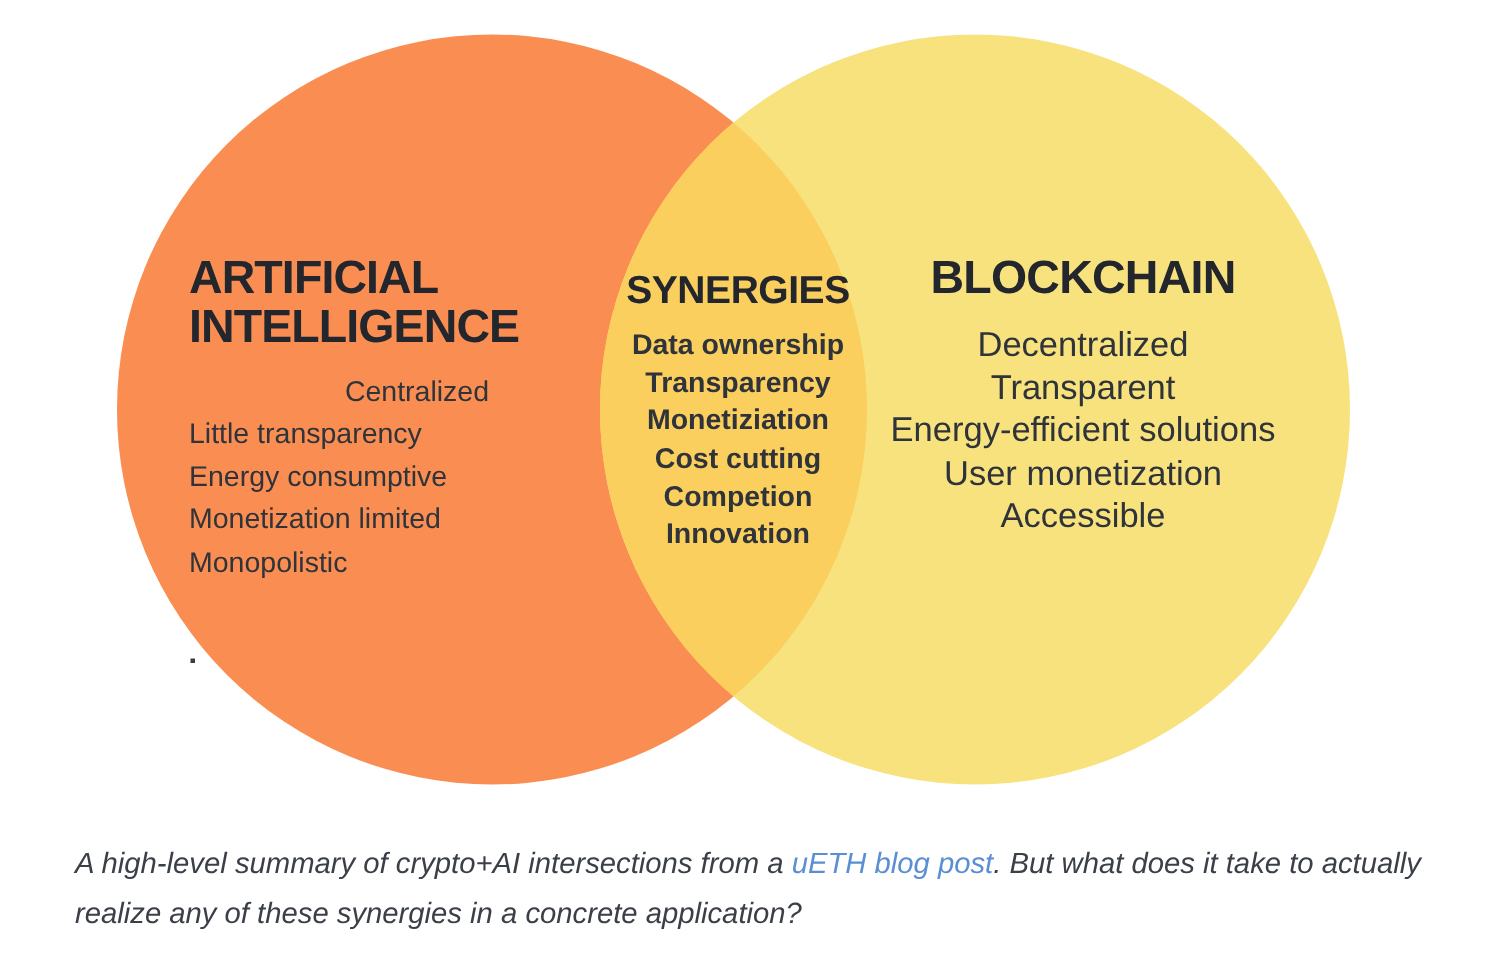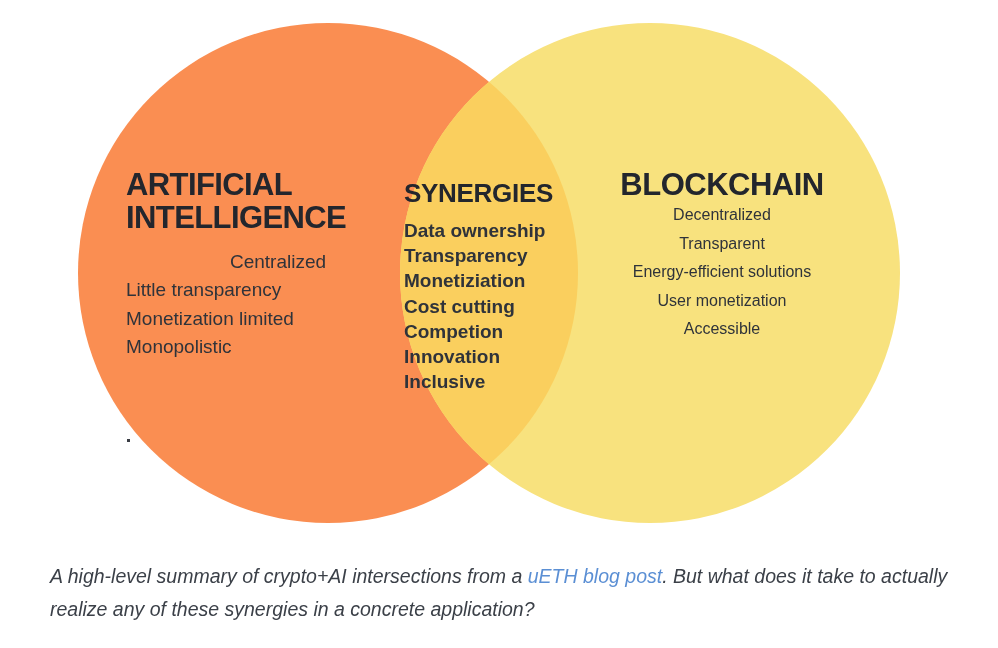--- a/index.html
+++ b/index.html
@@ -83,20 +83,21 @@
     font-size: 19px;
     line-height: 28.5px;
   }
   #group-ai .group-list li:first-child { padding-left: 4px; text-align: center; }
 
   
   #group-synergies {
     left: 404px;
     top: 179px;
     width: 176px;
+    text-align: center;
   }
   #group-synergies .group-heading {
     font-size: 26px;
     letter-spacing: -0.3px;
   }
   #group-synergies .group-list {
     margin-top: 11px;
     font-size: 19px;
     line-height: 25.2px;
     font-weight: bold;
@@ -107,21 +108,22 @@
     left: 572px;
     top: 168px;
     width: 300px;
     text-align: center;
   }
   #group-blockchain .group-heading {
     font-size: 31px;
     letter-spacing: -0.5px;
   }
   #group-blockchain .group-list {
-    font-size: 16px;
+    margin-top: 14px;
+    font-size: 23px;
     line-height: 28.5px;
   }
 
   
   #stray-dot {
     position: absolute;
     left: 127px;
     top: 439px;
     width: 3px;
     height: 3px;
@@ -169,35 +171,35 @@
     </g>
   </svg>
 
   <div class="venn-text-layer">
 
     <div class="group-block" id="group-ai">
       <h2 class="group-heading">ARTIFICIAL INTELLIGENCE</h2>
       <ul class="group-list">
         <li>Centralized</li>
         <li>Little transparency</li>
+        <li>Energy consumptive</li>
         <li>Monetization limited</li>
         <li>Monopolistic</li>
       </ul>
     </div>
 
     <div class="group-block" id="group-synergies">
       <h2 class="group-heading">SYNERGIES</h2>
       <ul class="group-list">
         <li>Data ownership</li>
         <li>Transparency</li>
         <li>Monetiziation</li>
         <li>Cost cutting</li>
         <li>Competion</li>
         <li>Innovation</li>
-        <li>Inclusive</li>
       </ul>
     </div>
 
     <div class="group-block" id="group-blockchain">
       <h2 class="group-heading">BLOCKCHAIN</h2>
       <ul class="group-list">
         <li>Decentralized</li>
         <li>Transparent</li>
         <li>Energy-efficient solutions</li>
         <li>User monetization</li>

